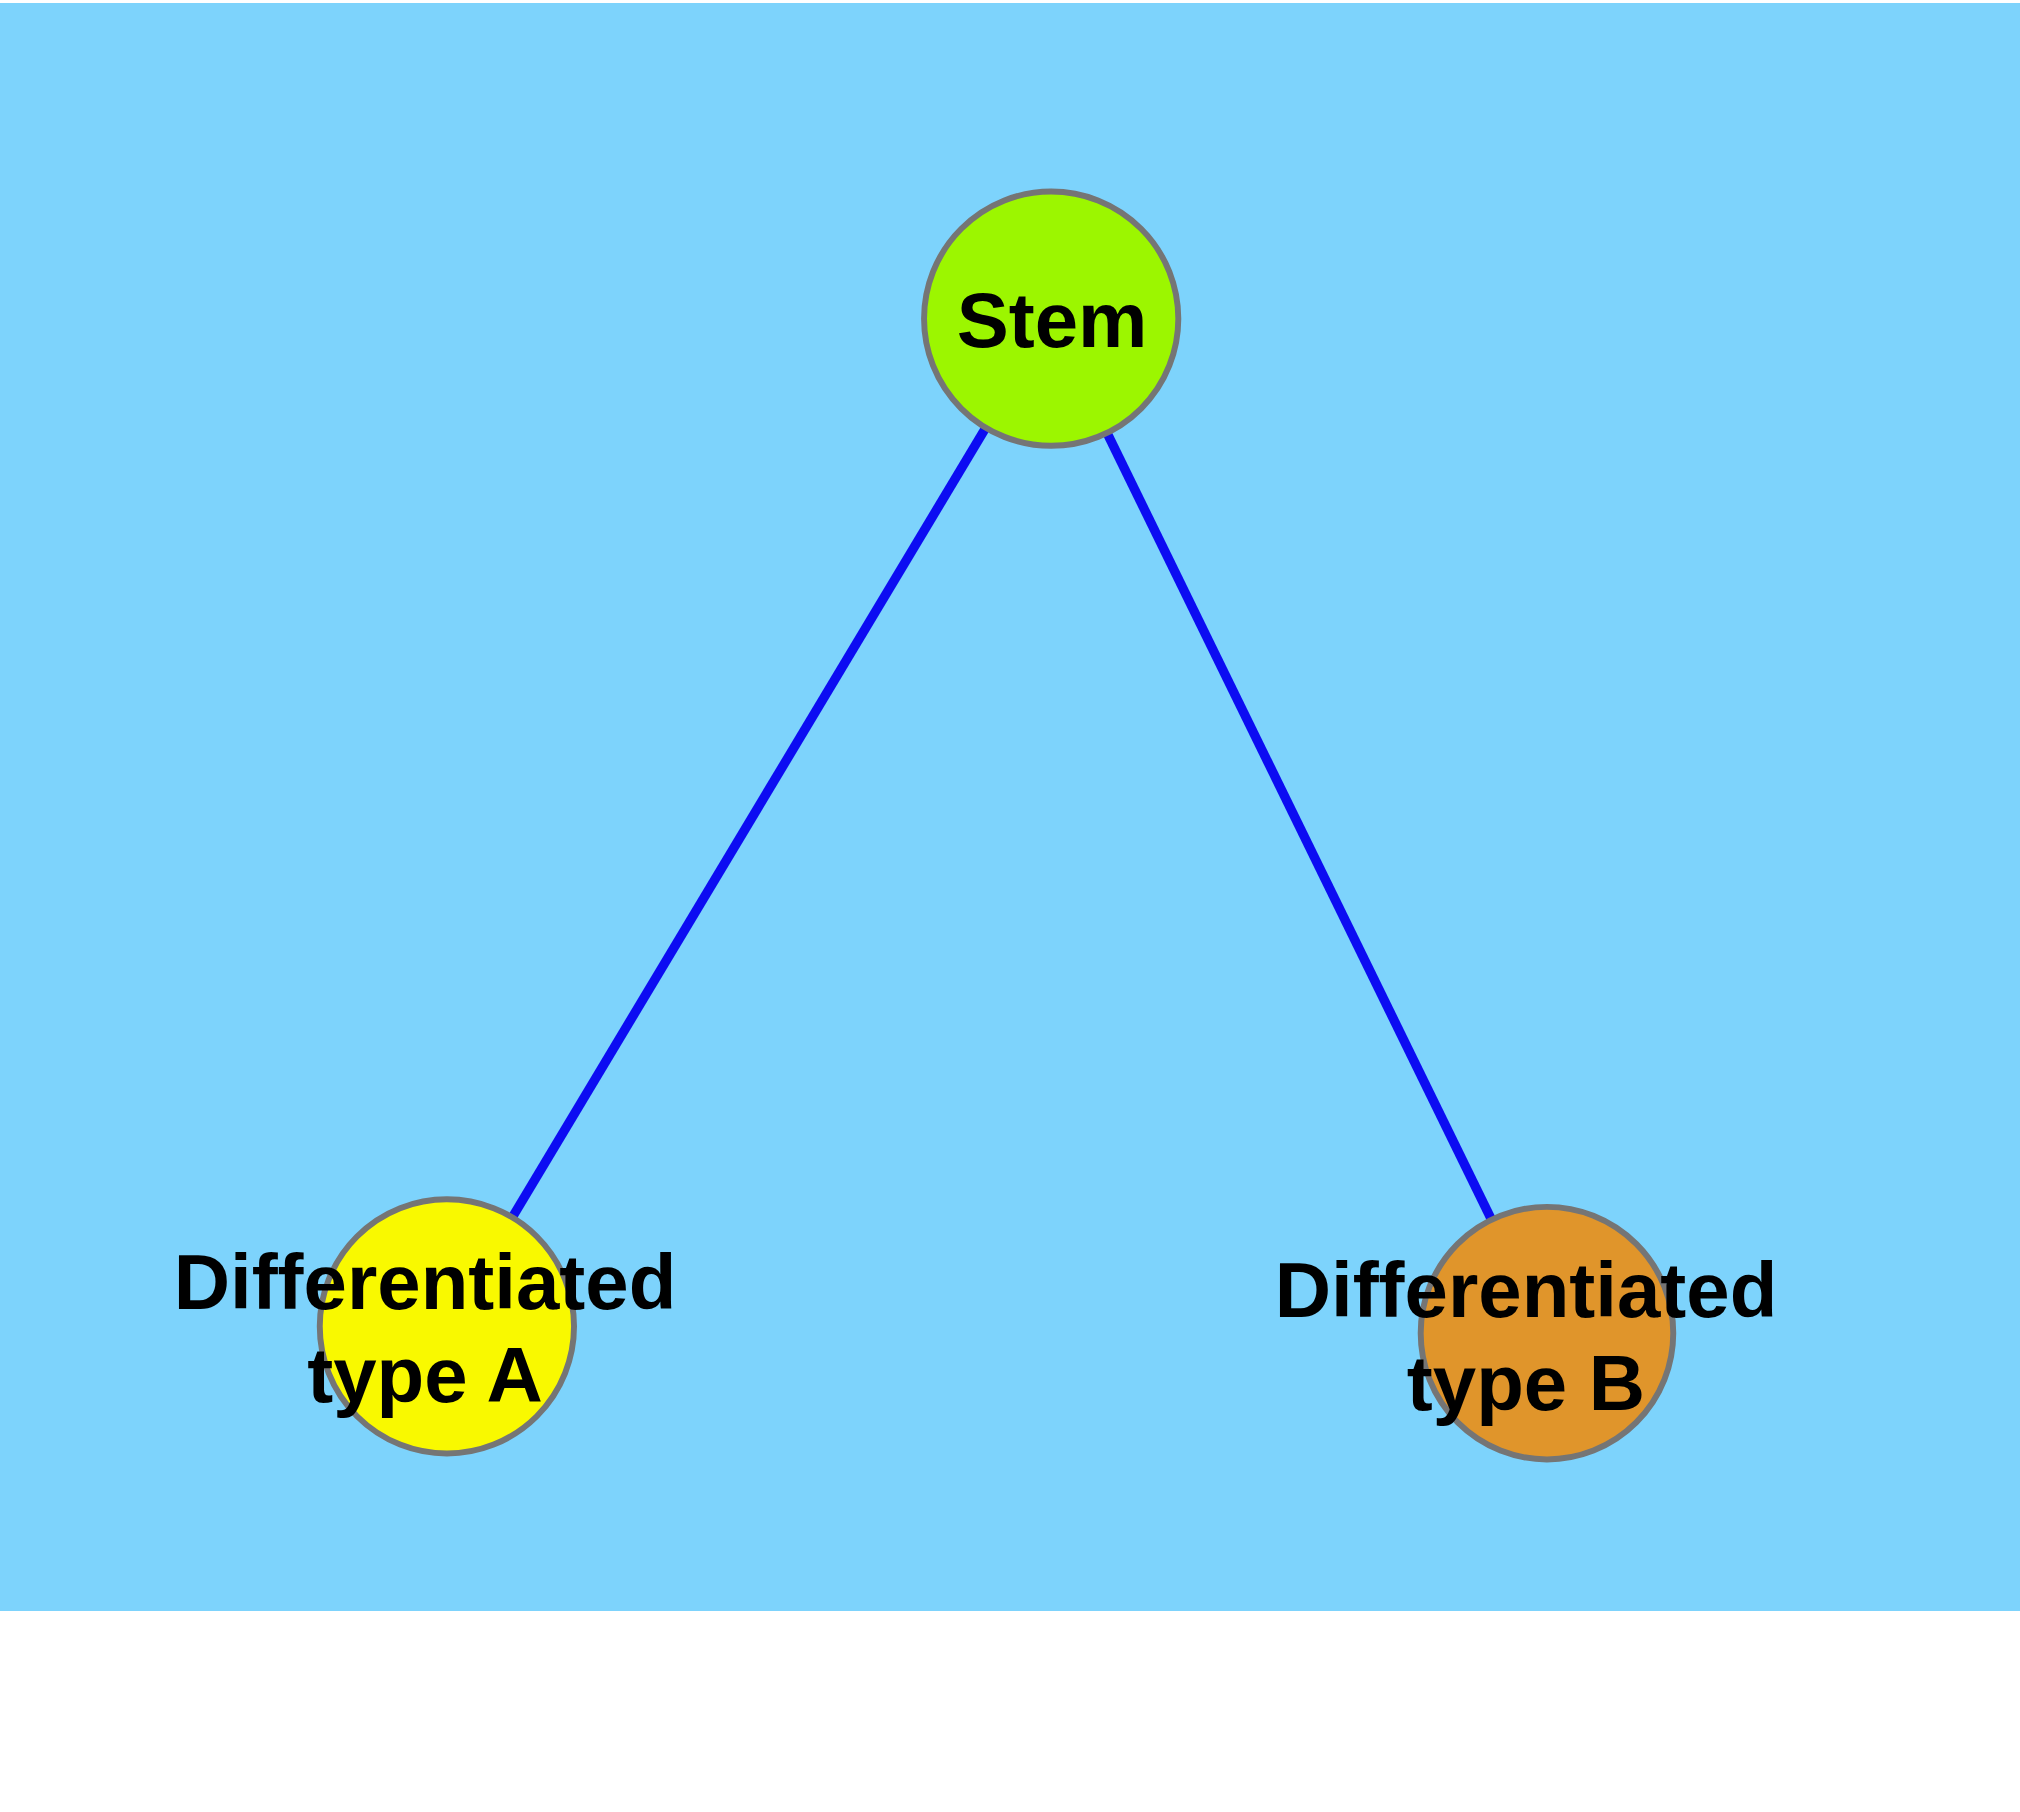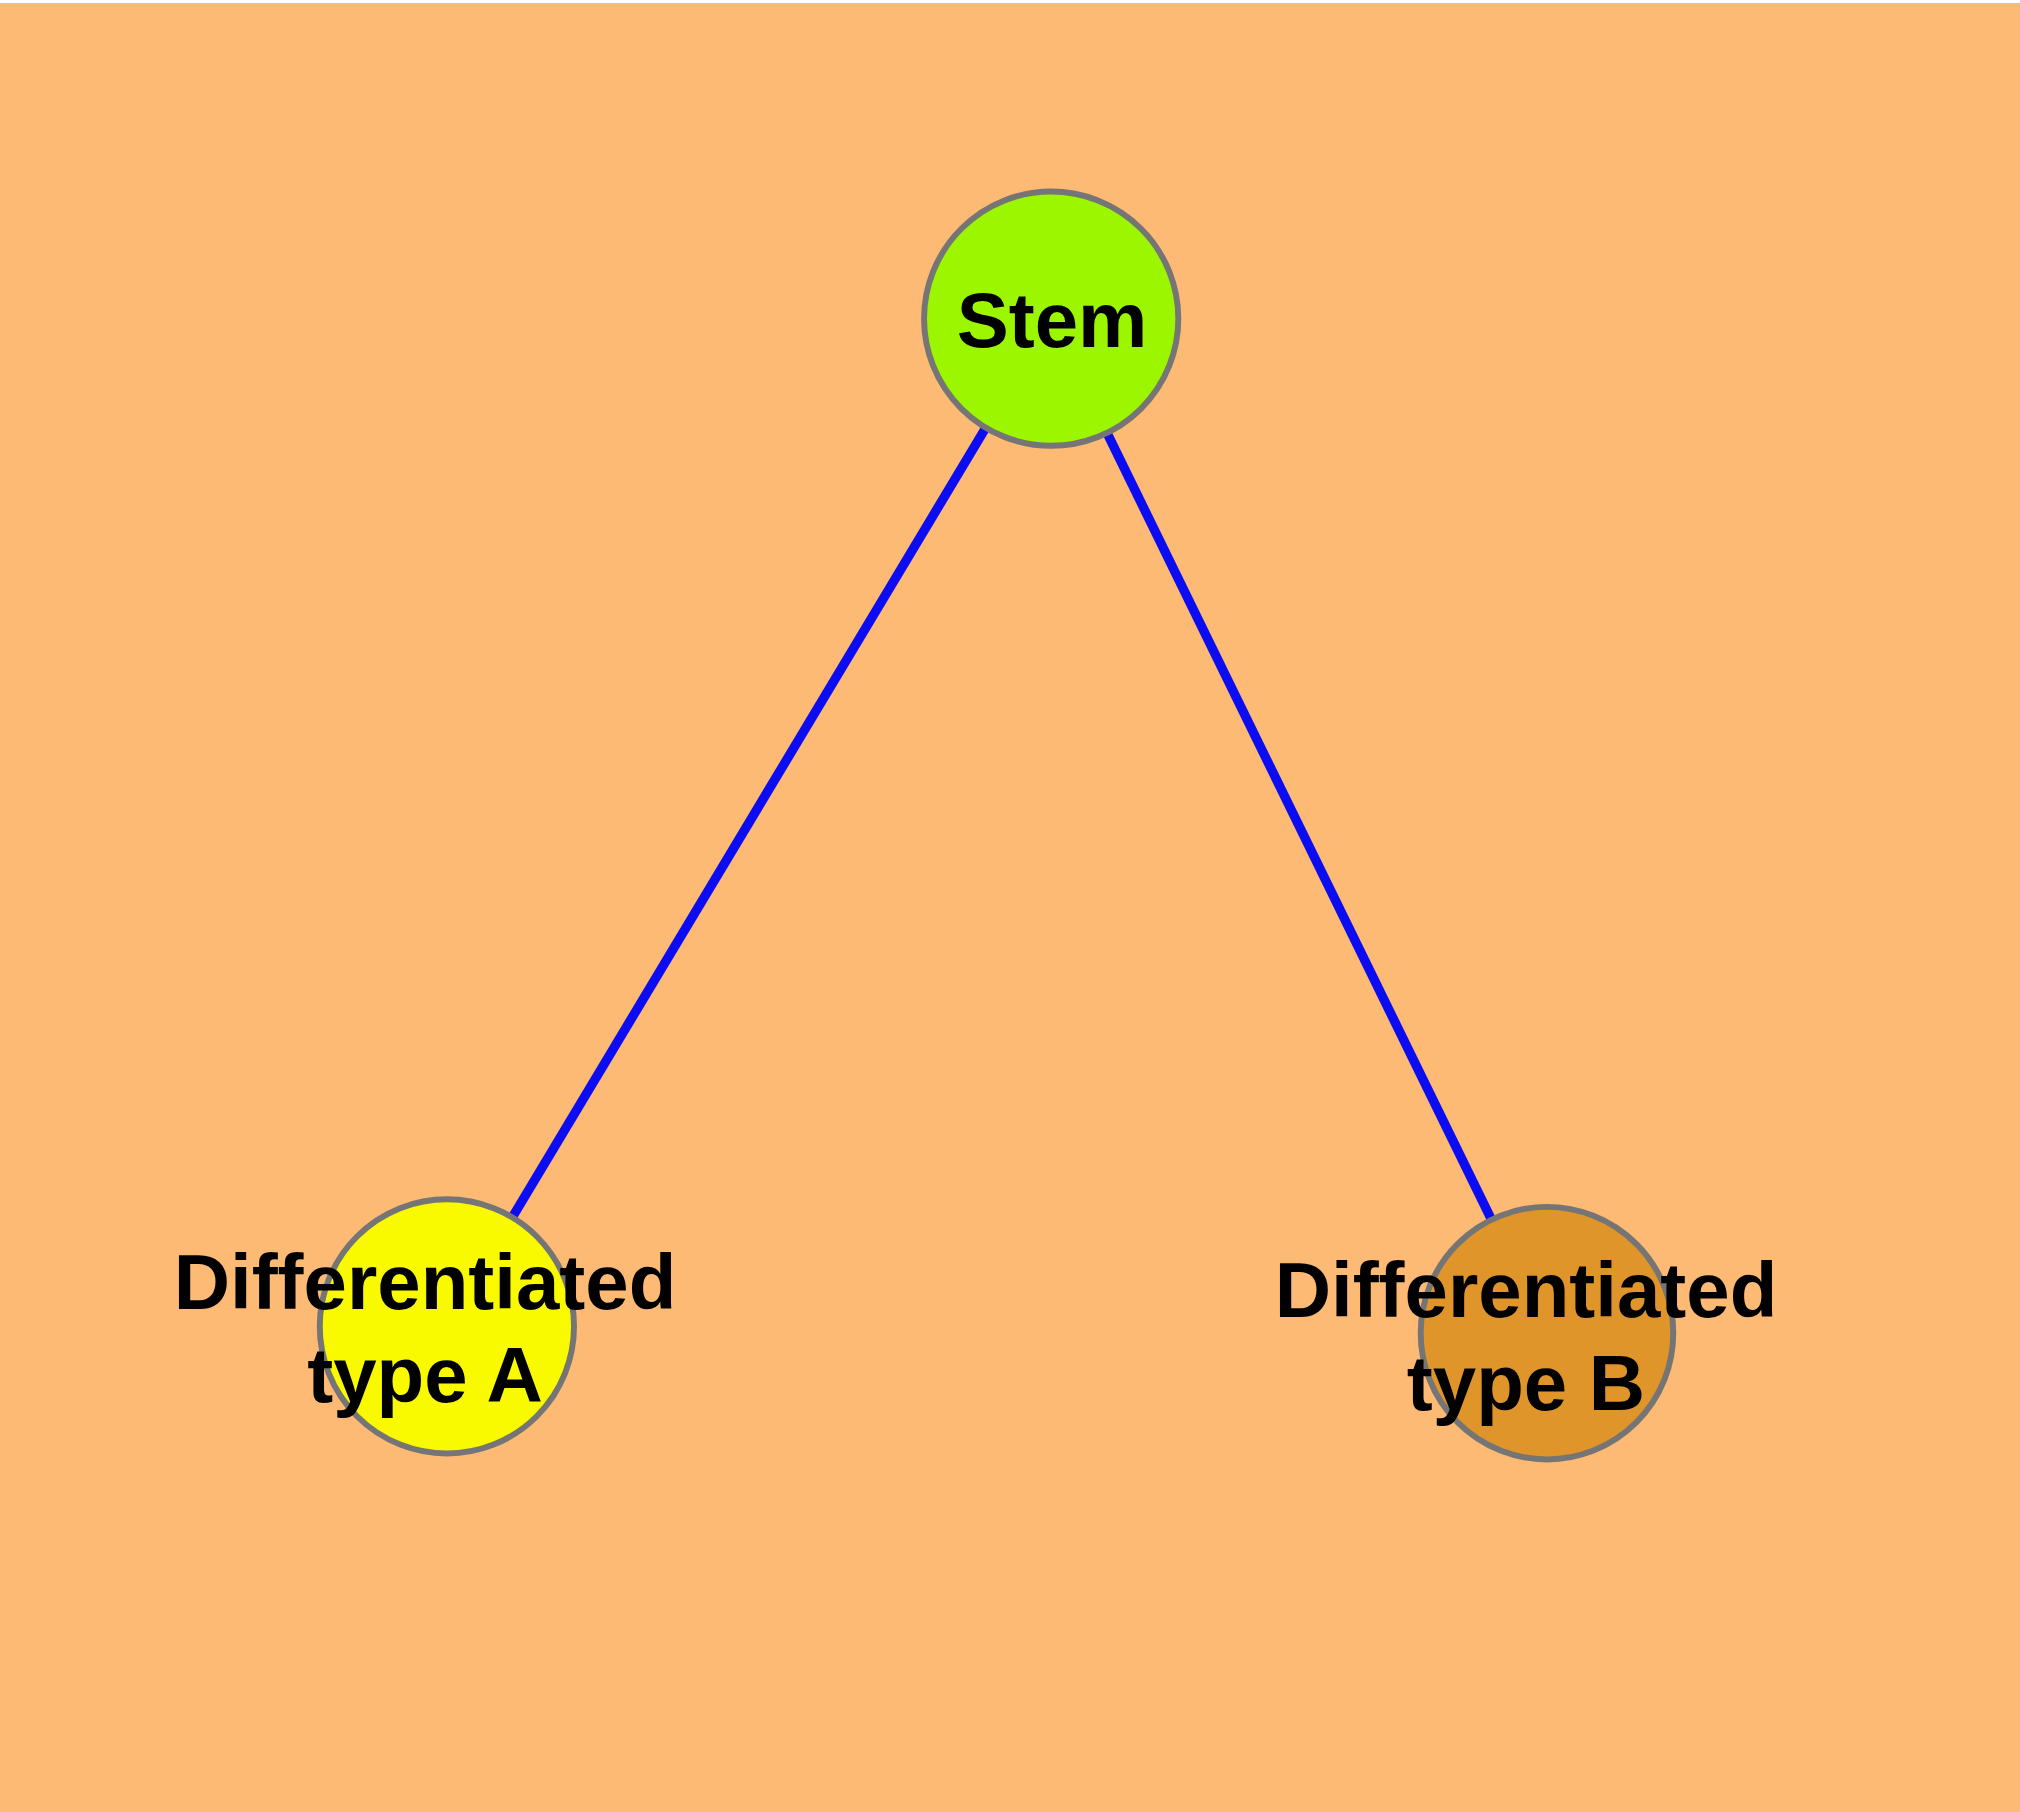--- a/index.html
+++ b/index.html
@@ -6,22 +6,22 @@
     margin: 0;
     padding: 0;
     width: 2021px;
     height: 1812px;
     overflow: hidden;
     font-family: "Liberation Sans", sans-serif;
   }
   .stage {
     position: relative;
     width: 2021px;
-    height: 1812px;
-    background: #fdba74;
+    height: 1611px;
+    background: #7dd3fc;
   }
   .top-margin-strip {
     position: absolute;
     left: 0;
     top: 0;
     width: 2021px;
     height: 2.5px;
     background: #ffffff;
   }
   svg.graph {

